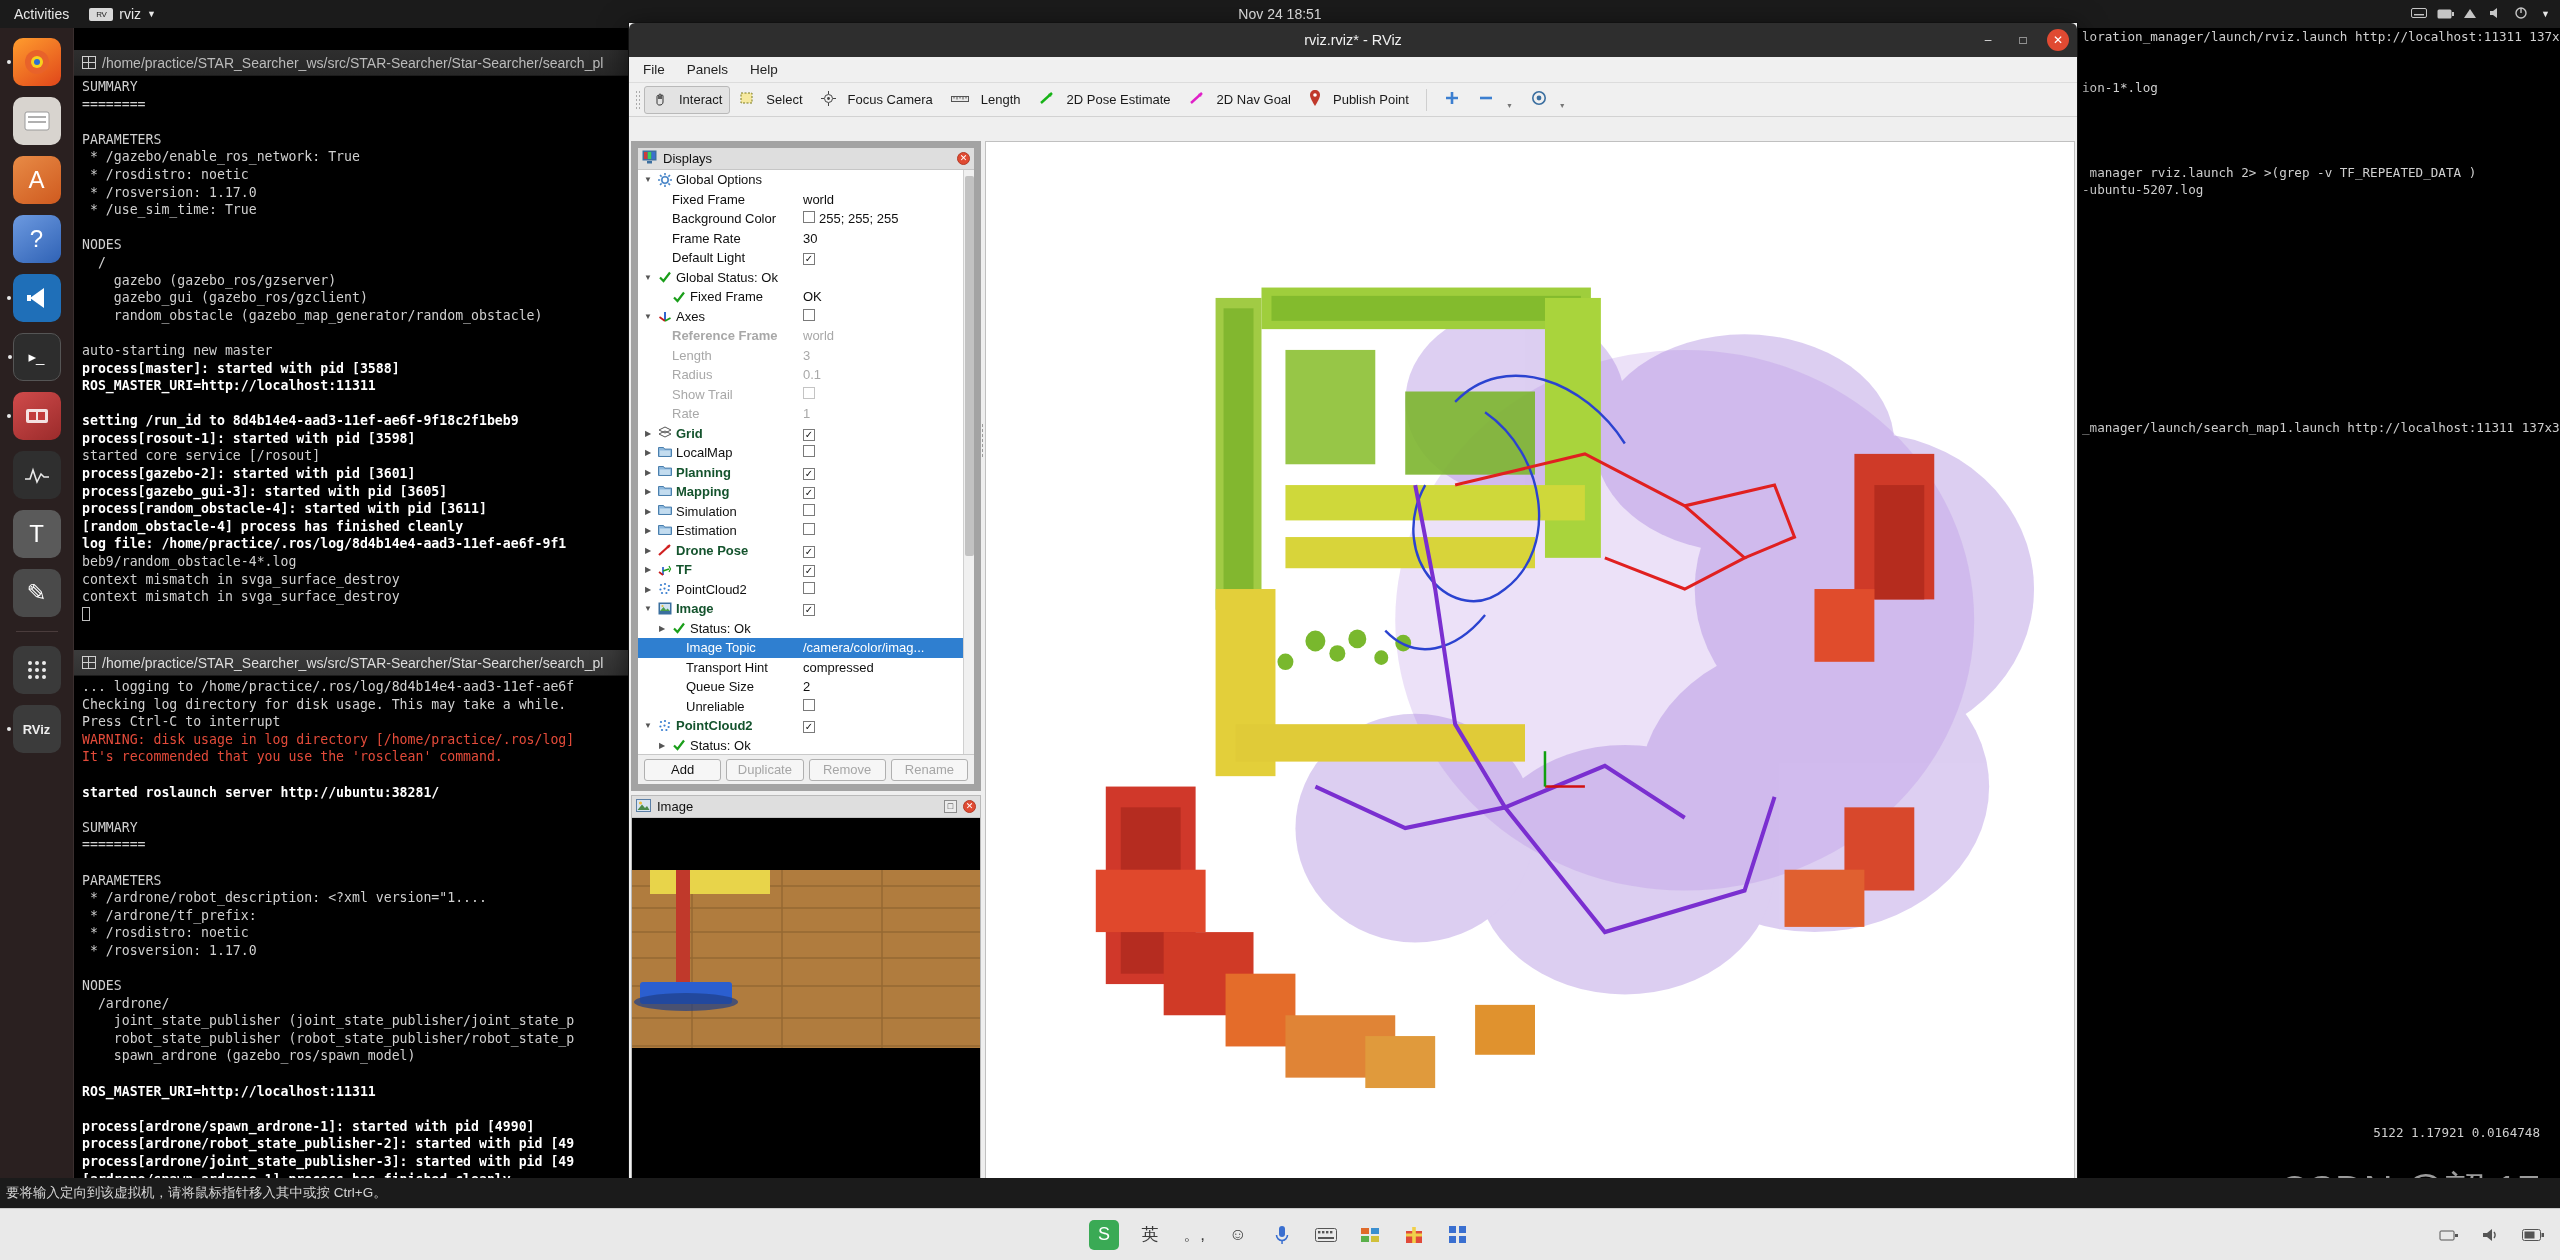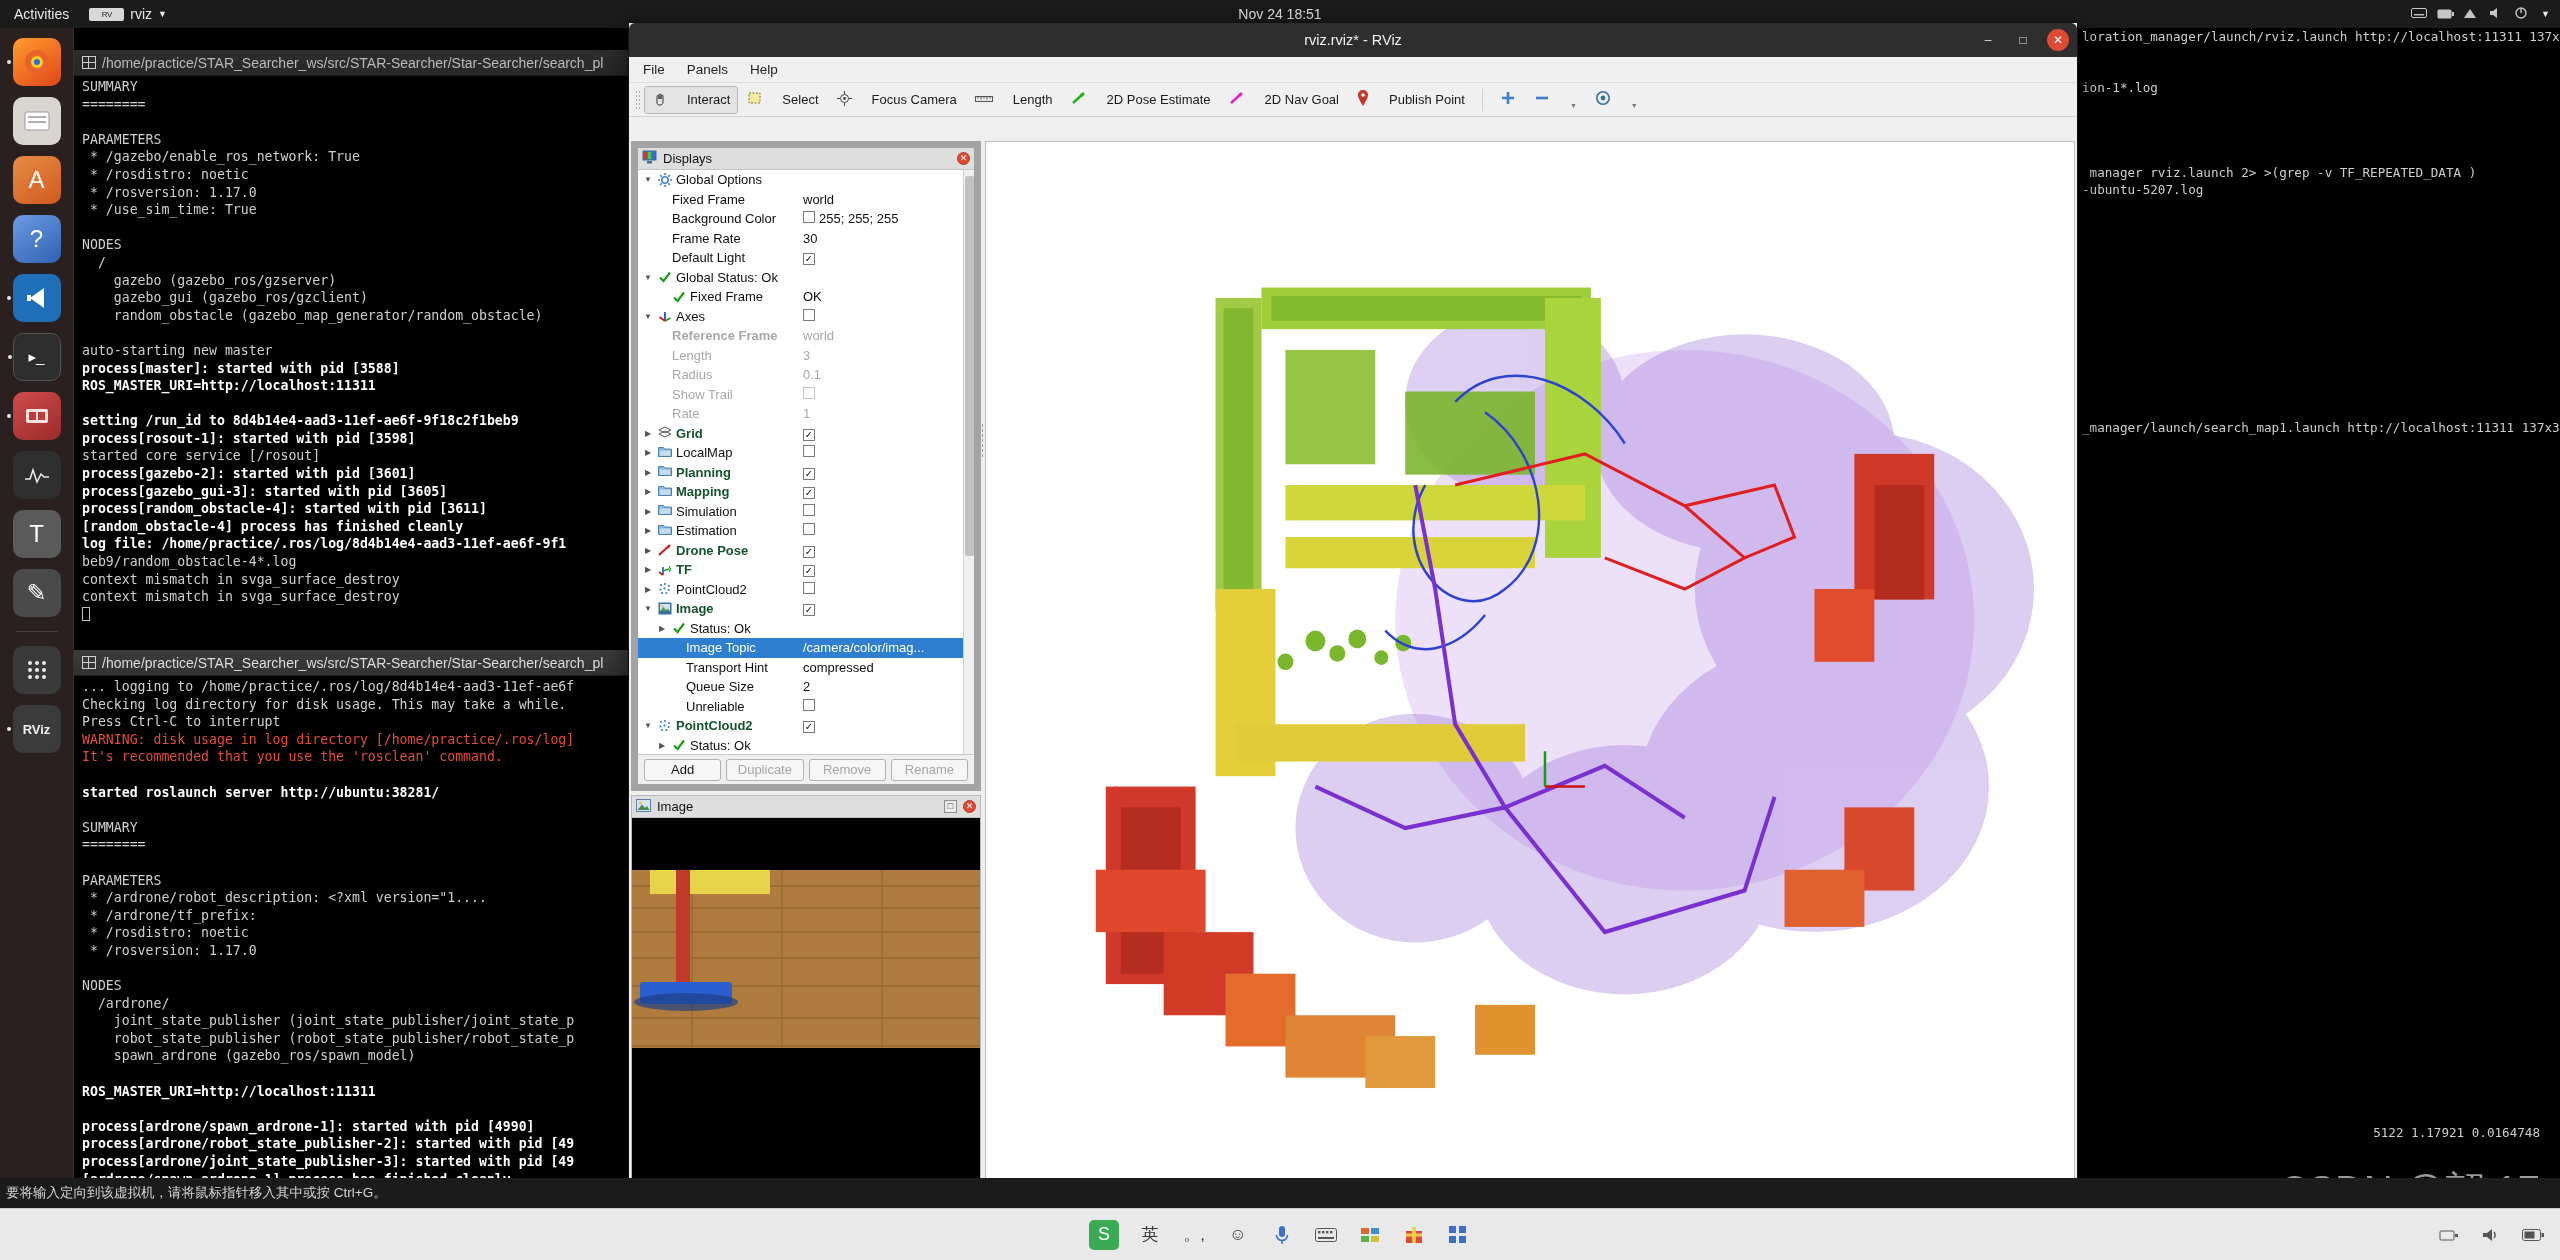--- a/index.html
+++ b/index.html
@@ -12,21 +12,21 @@
 
   
   .topbar {
     position: absolute; left: 0; top: 0; width: 2560px; height: 28px;
     background: #1b1b1b; color: #e8e8e8;
     font-size: 14px; display: flex; align-items: center;
   }
   .topbar .activities { padding: 0 12px 0 14px; font-size: 14px; }
   .topbar .appname { display: flex; align-items: center; gap: 6px; padding: 0 8px; }
   .topbar .rvizmini {
-    width: 35px; height: 13px; background: #d8d8d8; border-radius: 2px;
+    width: 24px; height: 13px; background: #d8d8d8; border-radius: 2px;
     color: #222; font-size: 8px; line-height: 13px; text-align: center;
     font-family: "Liberation Sans", sans-serif; letter-spacing: -0.5px;
   }
   .topbar .clock {
     position: absolute; left: 0; right: 0; text-align: center;
     font-size: 14px; pointer-events: none;
   }
   .topbar .tray {
     position: absolute; right: 10px; display: flex; align-items: center; gap: 10px;
     font-size: 13px;
@@ -95,21 +95,21 @@
   .rviz-menu {
     height: 26px; background: #f0f0f0; display: flex; align-items: center;
     gap: 22px; padding-left: 14px; font-size: 13.5px; color: #222;
     border-bottom: 1px solid #dcdcdc;
   }
   .rviz-toolbar {
     height: 34px; background: #f0f0f0; display: flex; align-items: center;
     gap: 2px; padding-left: 6px; font-size: 13px; color: #1a1a1a;
     border-bottom: 1px solid #d2d2d2;
   }
-  .tb-btn { display: flex; align-items: center; gap: 20px; padding: 4px 7px;
+  .tb-btn { display: flex; align-items: center; gap: 12px; padding: 4px 7px;
             border: 1px solid transparent; border-radius: 3px; white-space: nowrap; }
   .tb-btn.active { background: #e3e3e3; border-color: #b9b9b9; }
   .tb-sep { width: 1px; height: 22px; background: #cfcfcf; margin: 0 7px; }
   .grip { width: 5px; height: 20px; margin-right: 2px;
     background-image: radial-gradient(#9a9a9a 1px, transparent 1px);
     background-size: 3px 4px; opacity: .8; }
 
   
   .panel-hdr {
     height: 22px; background: #dedede; display: flex; align-items: center;

